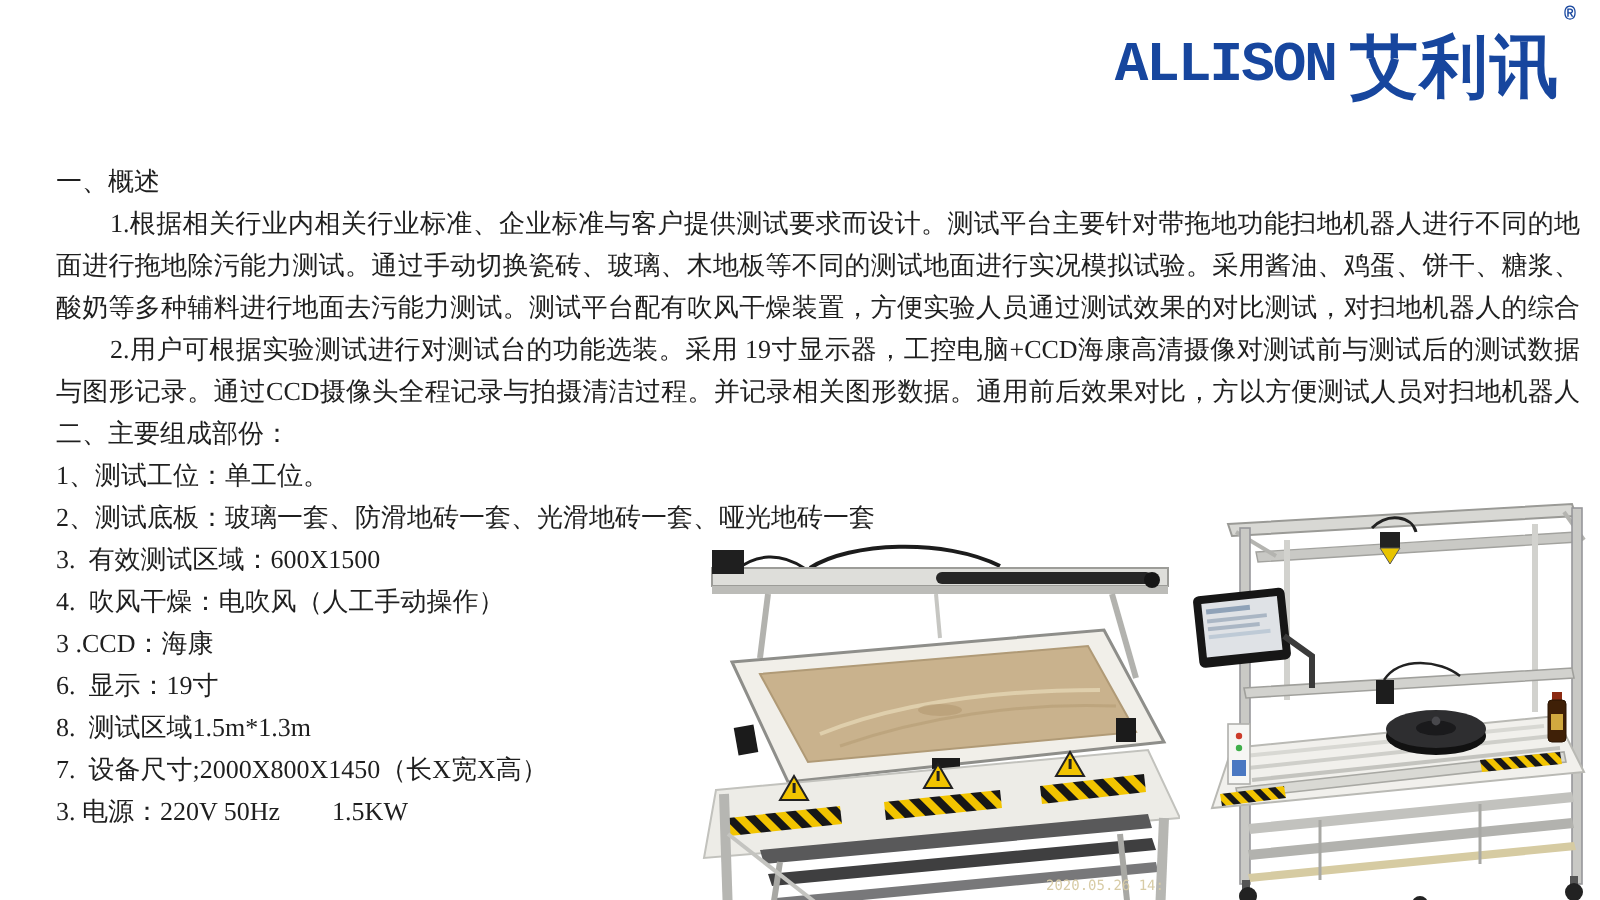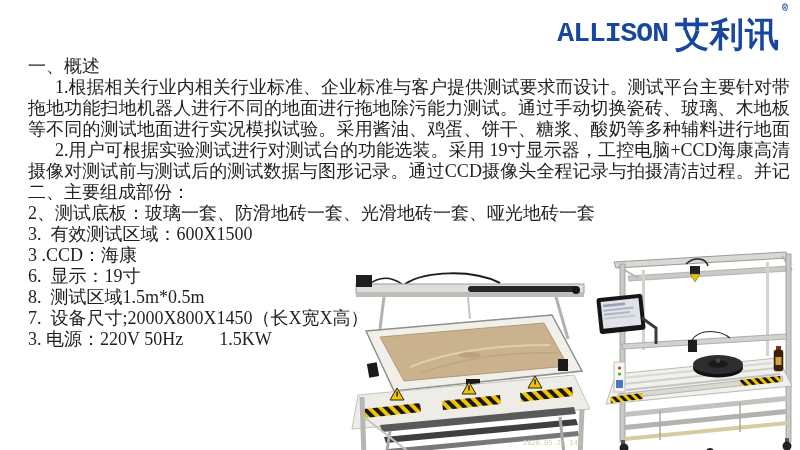--- a/index.html
+++ b/index.html
@@ -18,22 +18,22 @@
   .logo{
     position:absolute;right:12px;top:20px;display:flex;align-items:flex-start;
     color:var(--logo-blue,#17469e);font-family:Liberation Mono, monospace;
     font-weight:bold;line-height:1;
   }
   .logo-latin{font-size:28px;letter-spacing:-1px;}
   .logo-cjk{font-size:34px;margin-left:7px;letter-spacing:1px;}
   .logo-reg{font-size:10px;position:relative;top:-16px;margin-left:2px;}
   
   .doc{
-    position:absolute;left:28px;top:56px;width:762px;z-index:2;
-    font-size:18px;line-height:21px;
+    position:absolute;left:28px;top:80px;width:762px;z-index:2;
+    font-size:13px;line-height:21px;
   }
   .heading{white-space:pre;}
   .para{text-indent:27px;text-align:justify;overflow:hidden;line-break:anywhere;}
   .p1{max-height:63px;}
   .p2{max-height:42px;}
   .item{white-space:pre;}
   
   .photo{position:absolute;margin:14px;padding:0;z-index:1;}
   .photo-closeup{left:336px;top:253px;width:240px;height:192px;}
   .photo-full{left:576px;top:230px;width:218px;height:214px;}
@@ -53,25 +53,27 @@
     <span class="logo-latin">ALLISON</span>
     <span class="logo-cjk">艾利讯</span>
     <span class="logo-reg">®</span>
   </div>
 
   <div class="doc">
     <div class="heading">一、概述</div>
     <div class="para p1">1.根据相关行业内相关行业标准、企业标准与客户提供测试要求而设计。测试平台主要针对带拖地功能扫地机器人进行不同的地面进行拖地除污能力测试。通过手动切换瓷砖、玻璃、木地板等不同的测试地面进行实况模拟试验。采用酱油、鸡蛋、饼干、糖浆、酸奶等多种辅料进行地面去污能力测试。测试平台配有吹风干燥装置，方便实验人员通过测试效果的对比测试，对扫地机器人的综合除尘除污能力实用工况进行评价。</div>
     <div class="para p2">2.用户可根据实验测试进行对测试台的功能选装。采用 19寸显示器，工控电脑+CCD海康高清摄像对测试前与测试后的测试数据与图形记录。通过CCD摄像头全程记录与拍摄清洁过程。并记录相关图形数据。通用前后效果对比，方以方便测试人员对扫地机器人的驱动能力进行分析与研究。</div>
     <div class="heading">二、主要组成部份：</div>
+    <div class="item">1、测试工位：单工位。</div>
     <div class="item">2、测试底板：玻璃一套、防滑地砖一套、光滑地砖一套、哑光地砖一套</div>
     <div class="item">3.  有效测试区域：600X1500</div>
+    <div class="item">4.  吹风干燥：电吹风（人工手动操作）</div>
     <div class="item">3 .CCD：海康</div>
     <div class="item">6.  显示：19寸</div>
-    <div class="item">8.  测试区域1.5m*0.5m</div>
+    <div class="item">8.  测试区域1.5m*1.3m</div>
     <div class="item">7.  设备尺寸;2000X800X1450（长X宽X高）</div>
     <div class="item">3. 电源：220V 50Hz　　1.5KW</div>
   </div>
 
   <figure class="photo photo-closeup">
     <svg viewBox="0 0 240 192">
       <defs>
         <pattern id="hz1" patternUnits="userSpaceOnUse" width="8" height="8" patternTransform="rotate(-45)">
           <rect width="8" height="8" fill="#171717"></rect>
           <rect width="4" height="8" fill="#f2c400"></rect>

